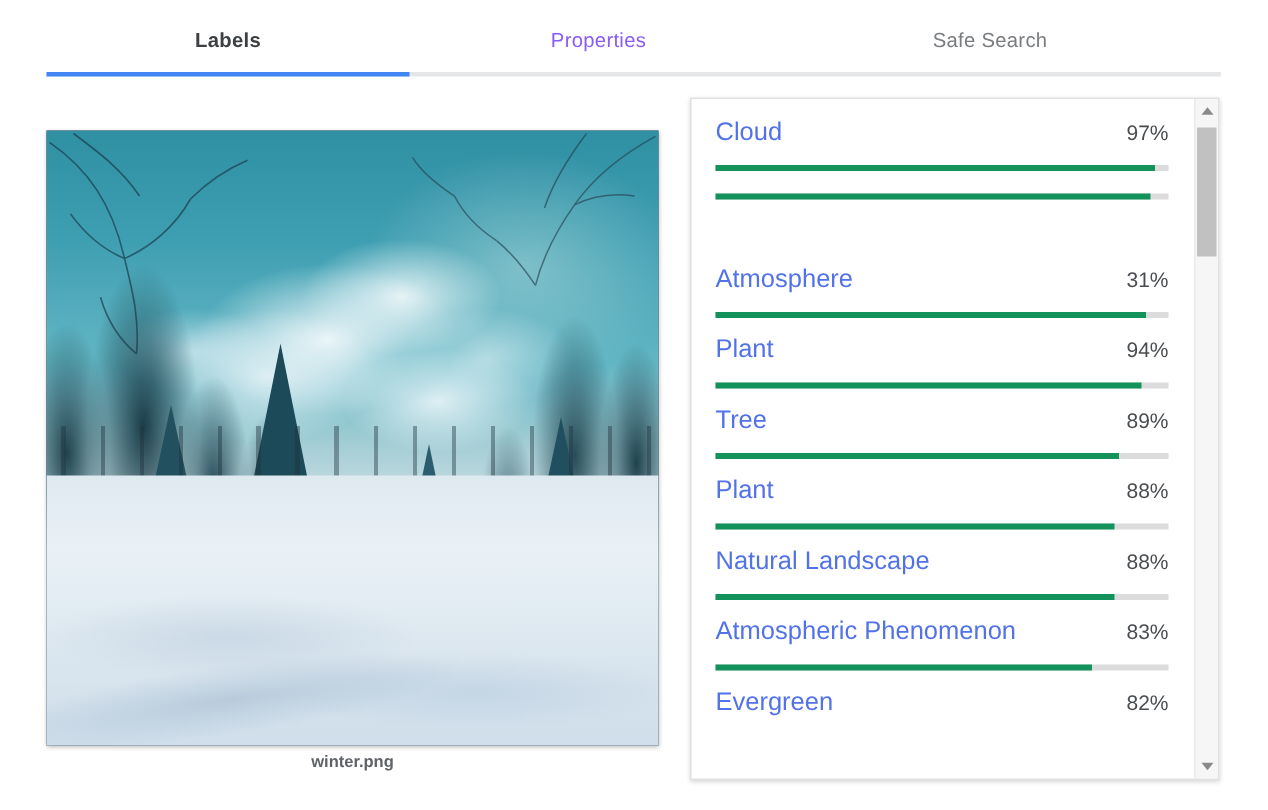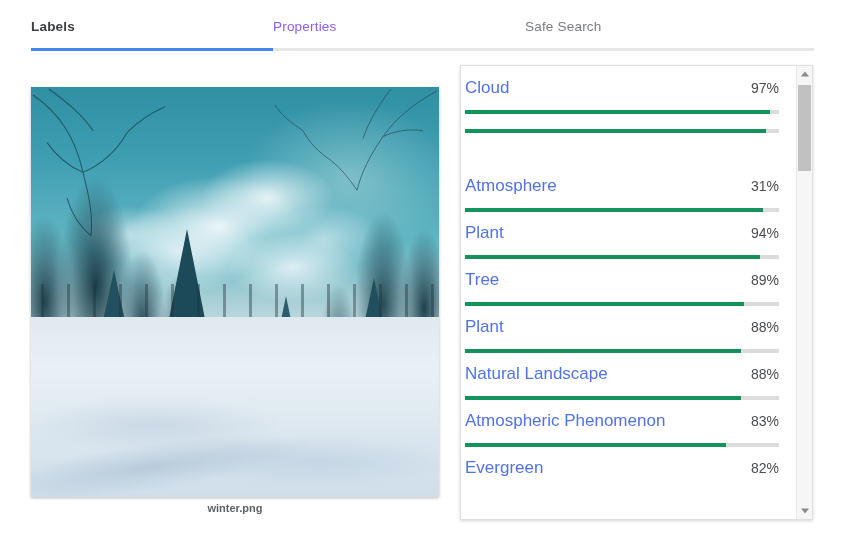--- a/index.html
+++ b/index.html
@@ -27,21 +27,21 @@
     width: 783px;
     height: 42px;
   }
   .tabstrip {
     display: flex;
     height: 38px;
     align-items: center;
   }
   .tab {
     flex: 0 0 auto;
-    text-align: left;
+    text-align: center;
     font-size: 13.5px;
     letter-spacing: 0.2px;
     line-height: 38px;
     cursor: pointer;
     user-select: none;
   }
   .tab.t0 { width: 242px; color: #3c4043; font-weight: bold; }
   .tab.t1 { width: 252px; color: #8b5cf6; }
   .tab.t2 { width: 270px; color: #7a7d80; }
 
@@ -190,21 +190,21 @@
     position: absolute;
     left: 0;
     top: 0;
     width: 336px;
     padding-top: 12px;
     box-sizing: border-box;
   }
   .row {
     position: relative;
     height: 47px;
-    padding: 0 18px 0 4px;
+    padding: 0 18px 0 16px;
     box-sizing: border-box;
     text-align: right;
   }
   .row-top {
     display: flex;
     align-items: baseline;
     justify-content: space-between;
     height: 28px;
   }
   .lbl {

